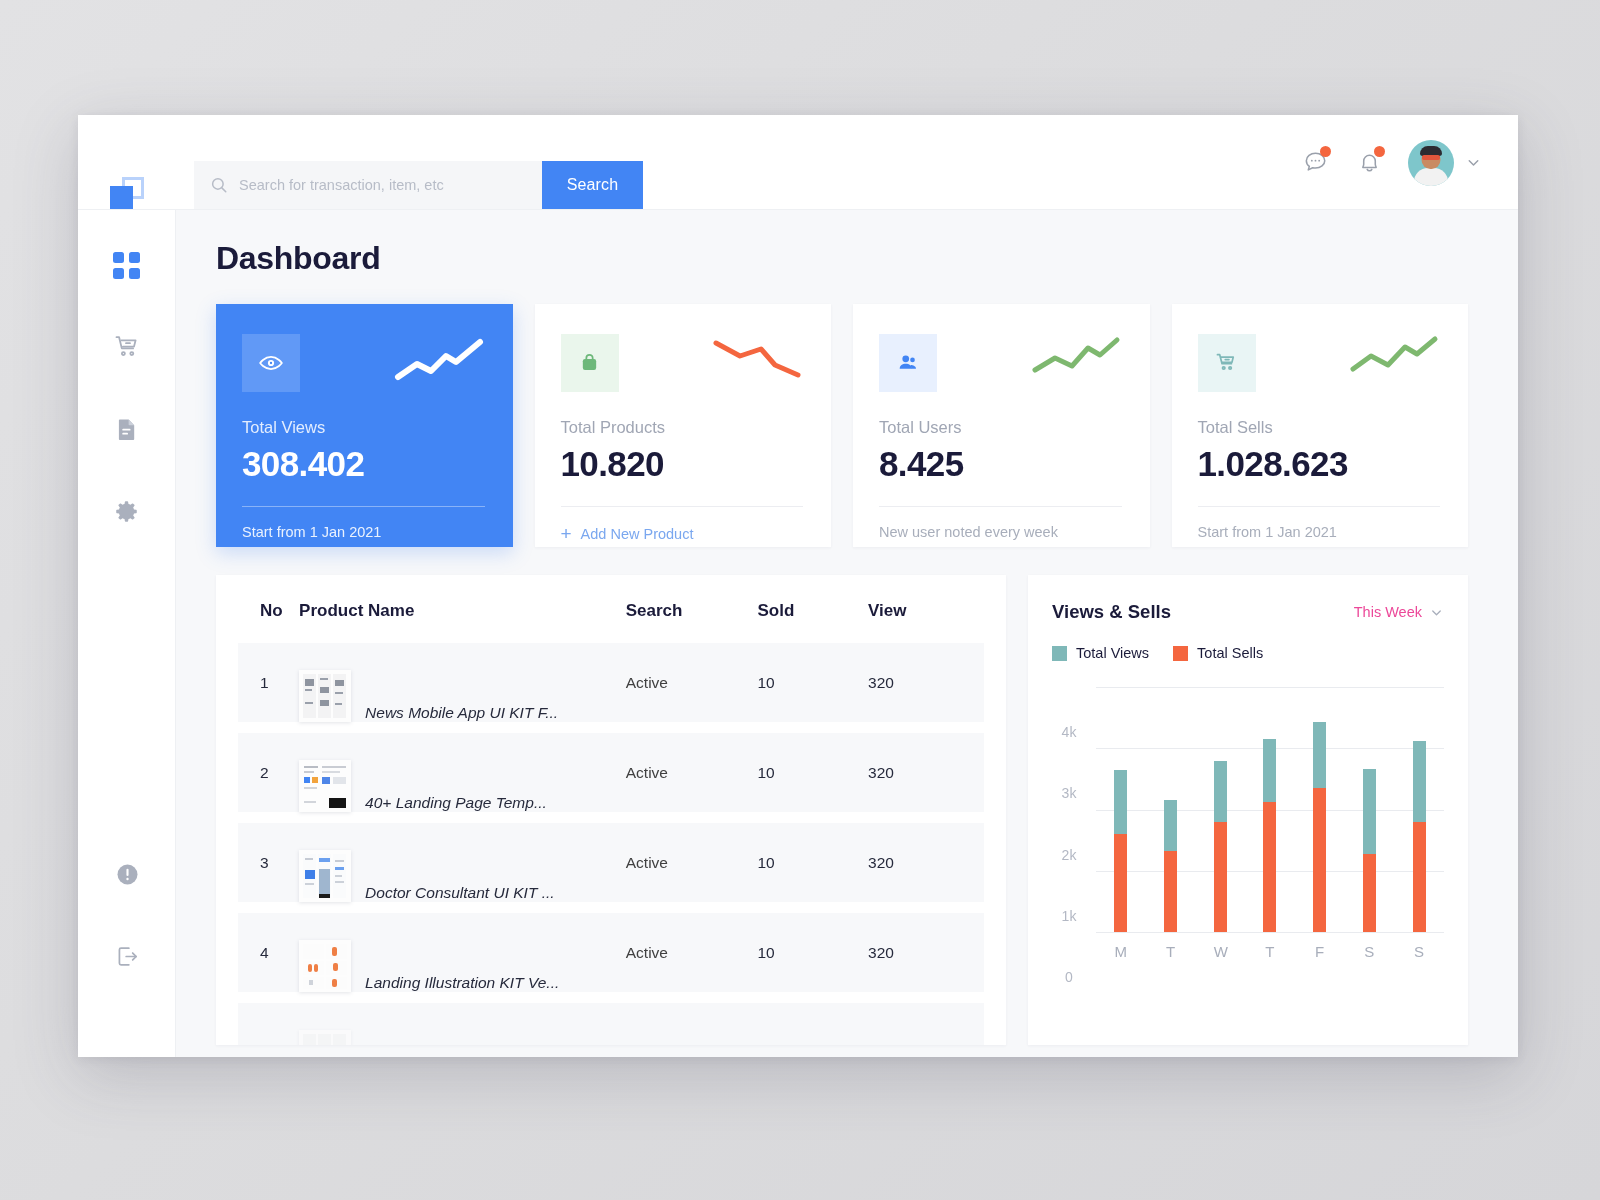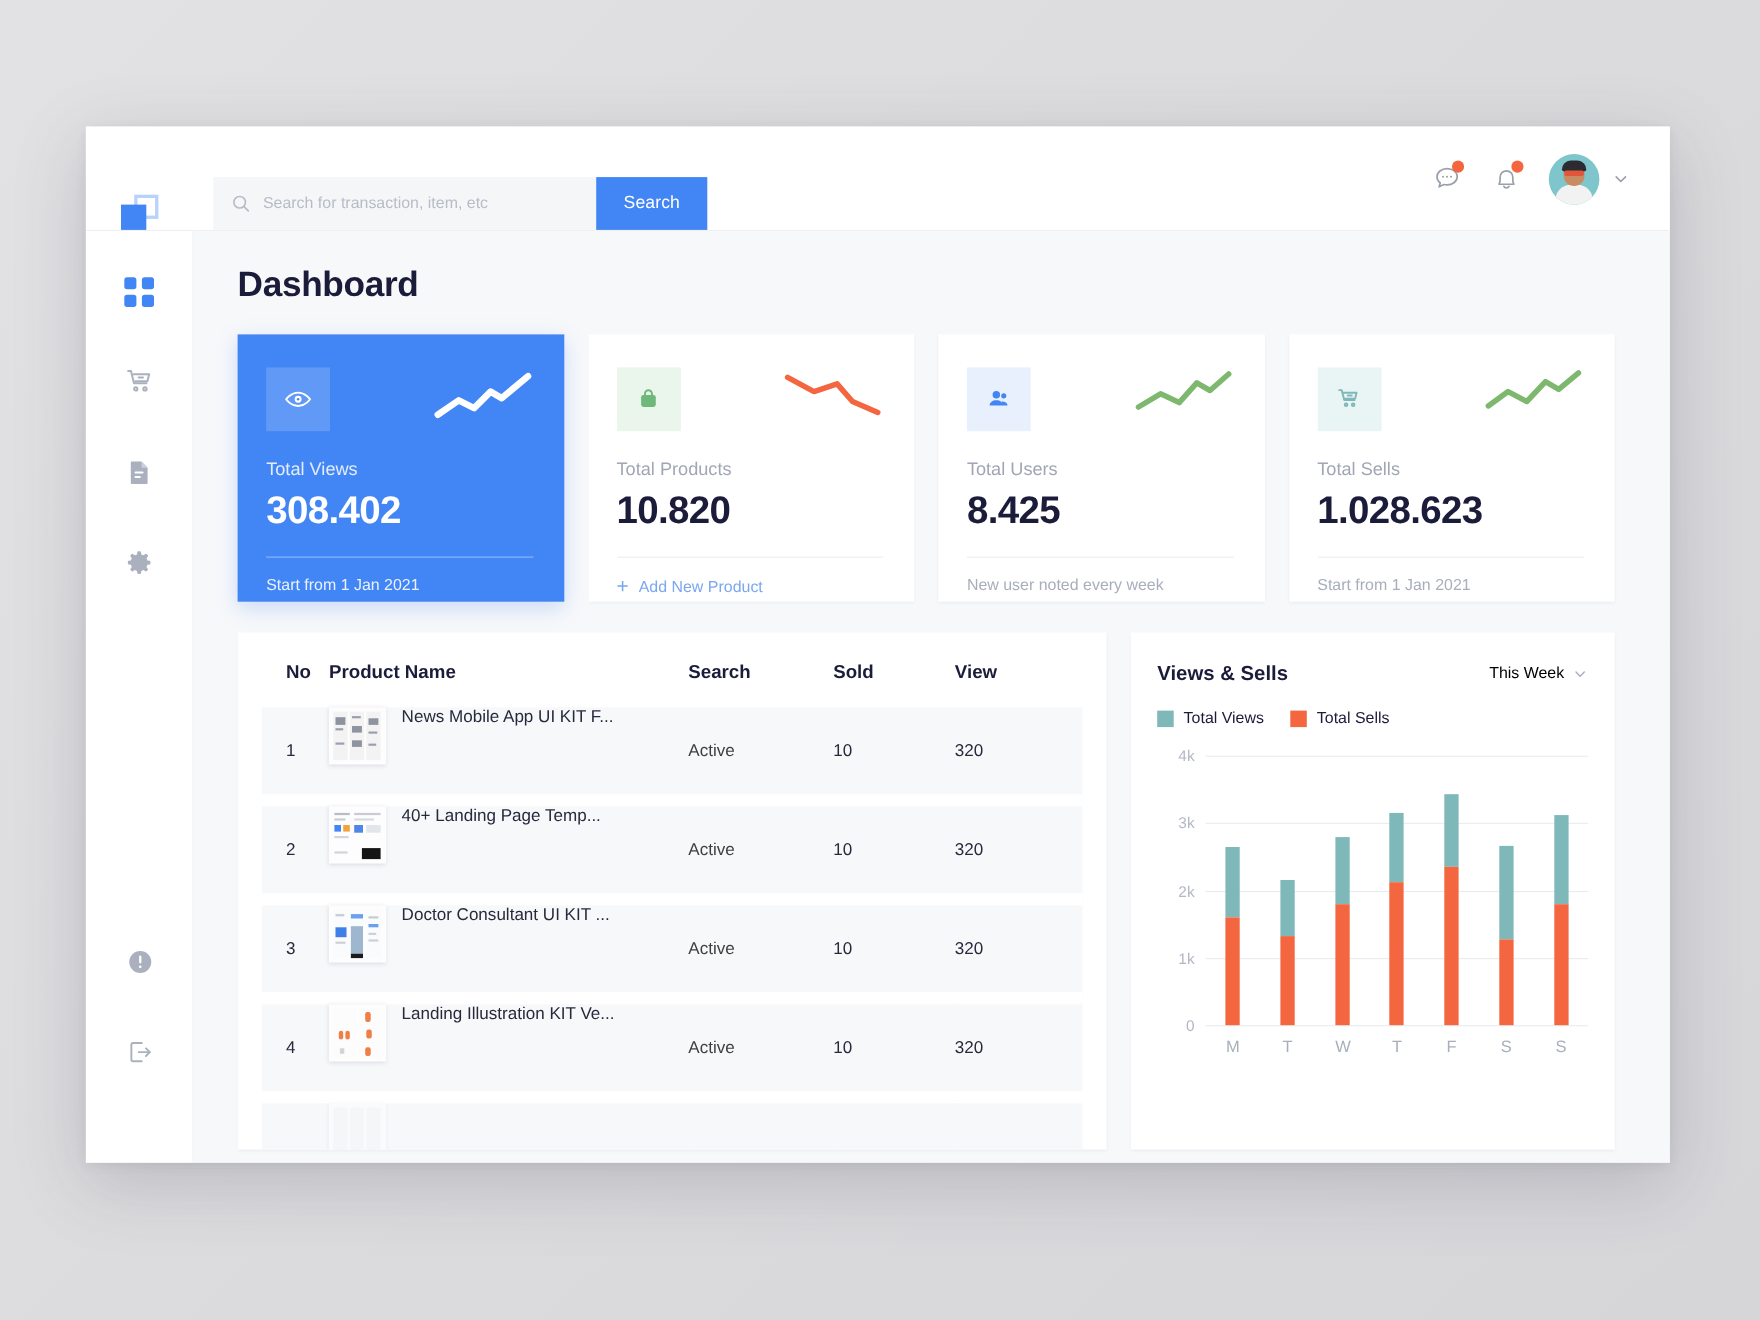--- a/index.html
+++ b/index.html
@@ -186,21 +186,21 @@
   th.c-name { width: 310px; }
   th.c-status { width: 125px; }
   th.c-sold { width: 105px; }
   th.c-view { width: 110px; }
   tbody tr { background: #f7f8fa; }
   tbody tr.spacer td { background: #fff; height: 11px; padding: 0; }
   td {
     font-size: 15.5px; color: #262a3c; padding: 0; height: 79px; vertical-align: middle;
   }
   td.c-no { padding-left: 22px; color: #262a3c; }
-  td.c-name { display: flex; align-items: flex-start; height: 79px; gap: 14px; }
+  td.c-name { display: flex; align-items: flex-end; height: 79px; gap: 14px; font-style: italic; }
   .thumb {
     width: 52px; height: 52px; flex: 0 0 auto;
     background: #fdfdfd; position: relative; overflow: hidden;
     box-shadow: 0 1px 4px rgba(40,50,80,0.13);
   }
   .thumb .col { position: absolute; top: 4px; width: 13px; height: 44px; background: #f3f3f4; }
   .thumb .col:nth-child(1) { left: 4px; }
   .thumb .col:nth-child(2) { left: 19px; }
   .thumb .col:nth-child(3) { left: 34px; }
   .thumb .blk { position: absolute; background: #9aa0ab; }
@@ -214,30 +214,30 @@
     white-space: nowrap; overflow: hidden; text-overflow: ellipsis;
   }
 
   .chart-card {
     flex: 1 1 auto; background: #fff; padding: 26px 24px 0 24px;
     box-shadow: 0 1px 3px rgba(30,40,70,0.05);
     height: 470px; position: relative; overflow: hidden;
   }
   .chart-head { display: flex; justify-content: space-between; align-items: center; }
   .chart-title { font-size: 18.5px; font-weight: bold; color: #1b1b3a; }
-  .chart-range { font-size: 14.5px; color: #000000; display: flex; align-items: center; gap: 7px; cursor: pointer; }
+  .chart-range { font-size: 14.5px; color: #ec4899; display: flex; align-items: center; gap: 7px; cursor: pointer; }
   .legend { display: flex; gap: 24px; margin-top: 22px; }
   .legend-item { display: flex; align-items: center; gap: 9px; font-size: 14.5px; color: #1b1b3a; }
   .swatch { width: 15px; height: 15px; flex: 0 0 auto; }
 
   .plot { position: relative; margin-top: 26px; height: 280px; }
   .y-axis { position: absolute; left: 0; top: 0; width: 34px; height: 245px; }
   .y-tick {
     position: absolute; right: 0; font-size: 14px; color: #b3b8c4;
-    transform: translateY(-50%); text-align: right; width: 100%;
+    transform: translateY(-50%); text-align: center; width: 100%; margin-top: 45px;
   }
   .grid-area { position: absolute; left: 44px; right: 0; top: 0; height: 245px; }
   .gridline { position: absolute; left: 0; right: 0; height: 1px; background: #e9ebef; }
   .bars { position: absolute; left: 0; right: 0; bottom: 0; top: 0;
           display: flex; align-items: flex-end; justify-content: space-around; }
   .bar-col { width: 13px; position: relative; height: 100%; display: flex; flex-direction: column; justify-content: flex-end; }
   .bar-views { width: 100%; }
   .bar-sells { width: 100%; }
   .x-labels {
     position: absolute; left: 44px; right: 0; top: 256px;

